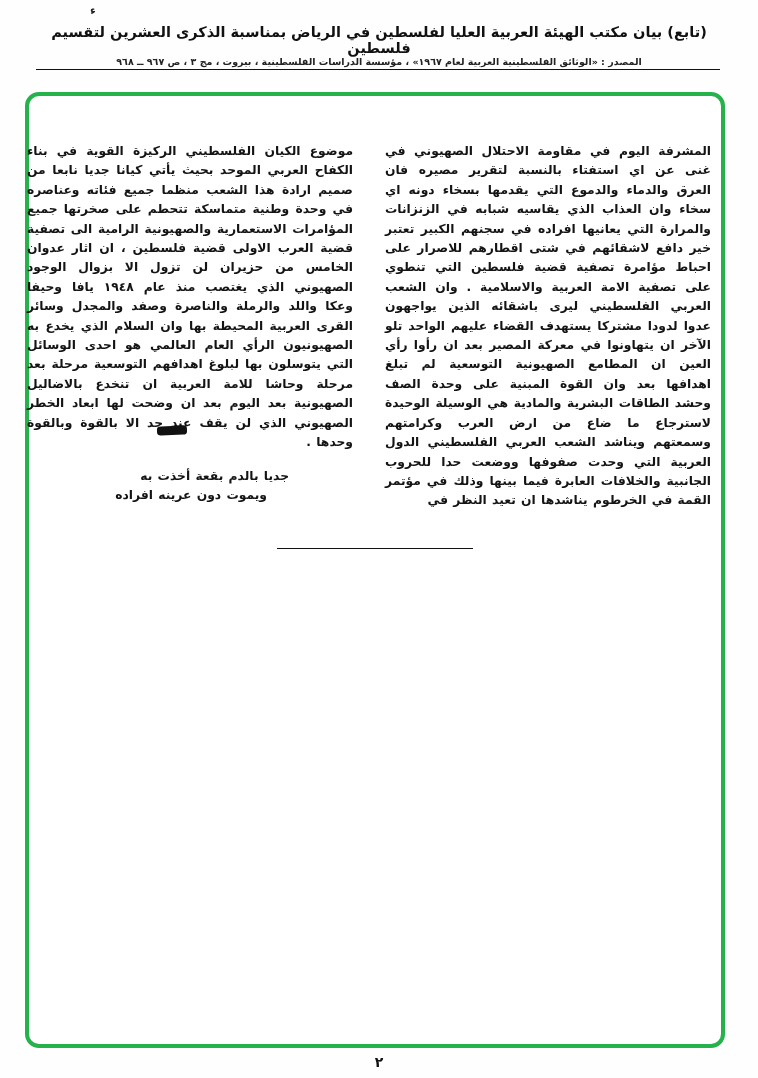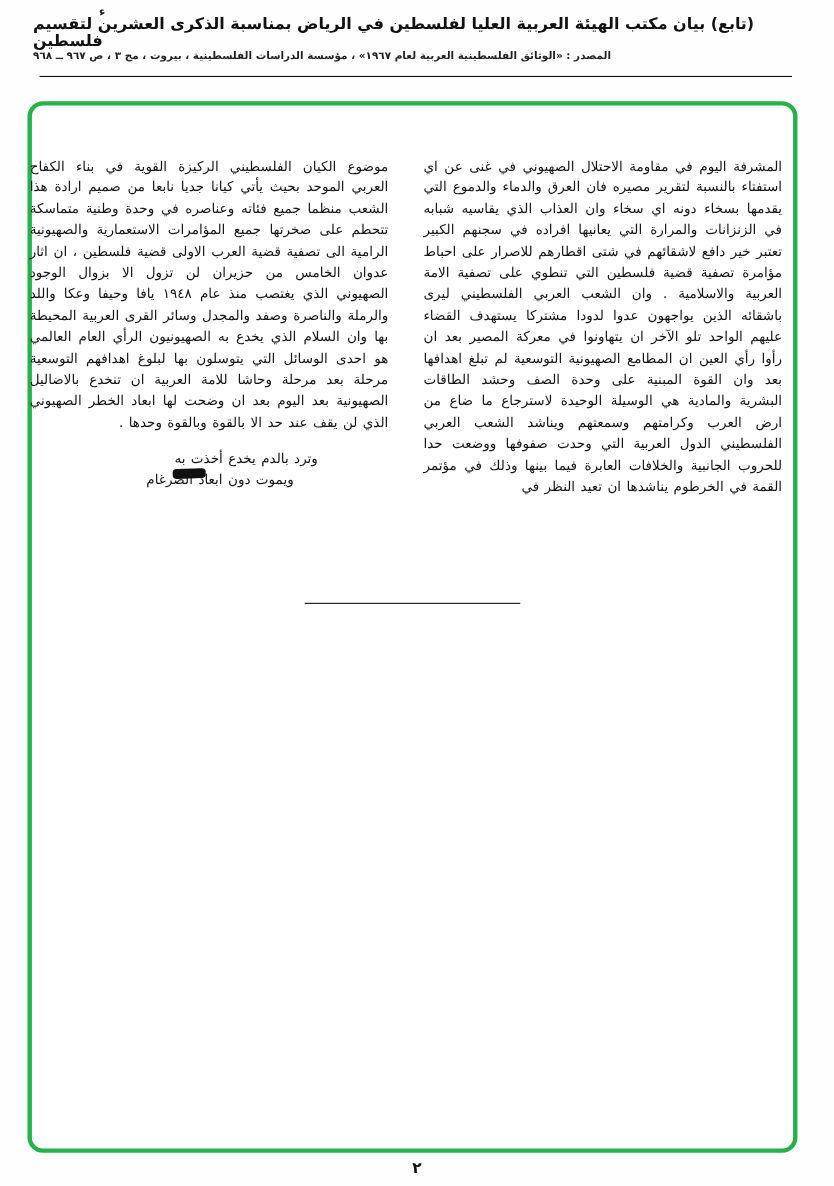--- a/index.html
+++ b/index.html
@@ -24,24 +24,24 @@
     position: absolute;
     top: 4px;
     left: 90px;
     font-size: 11px;
     font-weight: bold;
     color: #222;
     transform: rotate(-8deg);
   }
   .header {
     position: absolute;
-    top: 14px;
+    top: 24px;
     left: 30px;
     right: 30px;
-    text-align: left;
+    text-align: center;
     direction: rtl;
   }
   .header-title {
     font-size: 14.5px;
     font-weight: bold;
     letter-spacing: 0.2px;
     color: #111;
   }
   .source-line {
     margin-top: 0;
@@ -78,21 +78,21 @@
     gap: 32px;
     padding: 0 2px;
   }
   .col {
     width: 326px;
     flex: 0 0 326px;
     font-size: 12.3px;
     line-height: 19.4px;
     text-align: justify;
     color: #141414;
-    font-weight: 400;
+    font-weight: 700;
     word-spacing: 1px;
   }
   .closing {
     direction: rtl;
     margin-top: 14px;
     font-size: 12.3px;
     line-height: 19px;
     color: #141414;
   }
   .closing-line-1 { padding-right: 64px; }
@@ -140,22 +140,22 @@
 
   <div class="header-rule"></div>
 
   <div class="green-frame">
 
     <div class="columns">
       <div class="col">المشرفة اليوم في مقاومة الاحتلال الصهيوني في غنى عن اي استفتاء بالنسبة لتقرير مصيره فان العرق والدماء والدموع التي يقدمها بسخاء دونه اي سخاء وان العذاب الذي يقاسيه شبابه في الزنزانات والمرارة التي يعانيها افراده في سجنهم الكبير تعتبر خير دافع لاشقائهم في شتى اقطارهم للاصرار على احباط مؤامرة تصفية قضية فلسطين التي تنطوي على تصفية الامة العربية والاسلامية . وان الشعب العربي الفلسطيني ليرى باشقائه الذين يواجهون عدوا لدودا مشتركا يستهدف القضاء عليهم الواحد تلو الآخر ان يتهاونوا في معركة المصير بعد ان رأوا رأي العين ان المطامع الصهيونية التوسعية لم تبلغ اهدافها بعد وان القوة المبنية على وحدة الصف وحشد الطاقات البشرية والمادية هي الوسيلة الوحيدة لاسترجاع ما ضاع من ارض العرب وكرامتهم وسمعتهم ويناشد الشعب العربي الفلسطيني الدول العربية التي وحدت صفوفها ووضعت حدا للحروب الجانبية والخلافات العابرة فيما بينها وذلك في مؤتمر القمة في الخرطوم يناشدها ان تعيد النظر في</div>
       <div class="col">
         <span>موضوع الكيان الفلسطيني الركيزة القوية في بناء الكفاح العربي الموحد بحيث يأتي كيانا جديا نابعا من صميم ارادة هذا الشعب منظما جميع فئاته وعناصره في وحدة وطنية متماسكة تتحطم على صخرتها جميع المؤامرات الاستعمارية والصهيونية الرامية الى تصفية قضية العرب الاولى قضية فلسطين ، ان اثار عدوان الخامس من حزيران لن تزول الا بزوال الوجود الصهيوني الذي يغتصب منذ عام ١٩٤٨ يافا وحيفا وعكا واللد والرملة والناصرة وصفد والمجدل وسائر القرى العربية المحيطة بها وان السلام الذي يخدع به الصهيونيون الرأي العام العالمي هو احدى الوسائل التي يتوسلون بها لبلوغ اهدافهم التوسعية مرحلة بعد مرحلة وحاشا للامة العربية ان تنخدع بالاضاليل الصهيونية بعد اليوم بعد ان وضحت لها ابعاد الخطر الصهيوني الذي لن يقف عند حد الا بالقوة وبالقوة وحدها .</span>
         <div class="closing">
-          <div class="closing-line-1">وترد بالدم يخدع أخذت به</div>
-          <div class="closing-line-2">ويموت دون ابعاد الضرغام</div>
+          <div class="closing-line-1">جديا بالدم بقعة أخذت به</div>
+          <div class="closing-line-2">ويموت دون عرينه افراده</div>
         </div>
       </div>
     </div>
 
     <div class="ink-smudge"></div>
 
     <div class="mid-divider"></div>
 
   </div>
 

